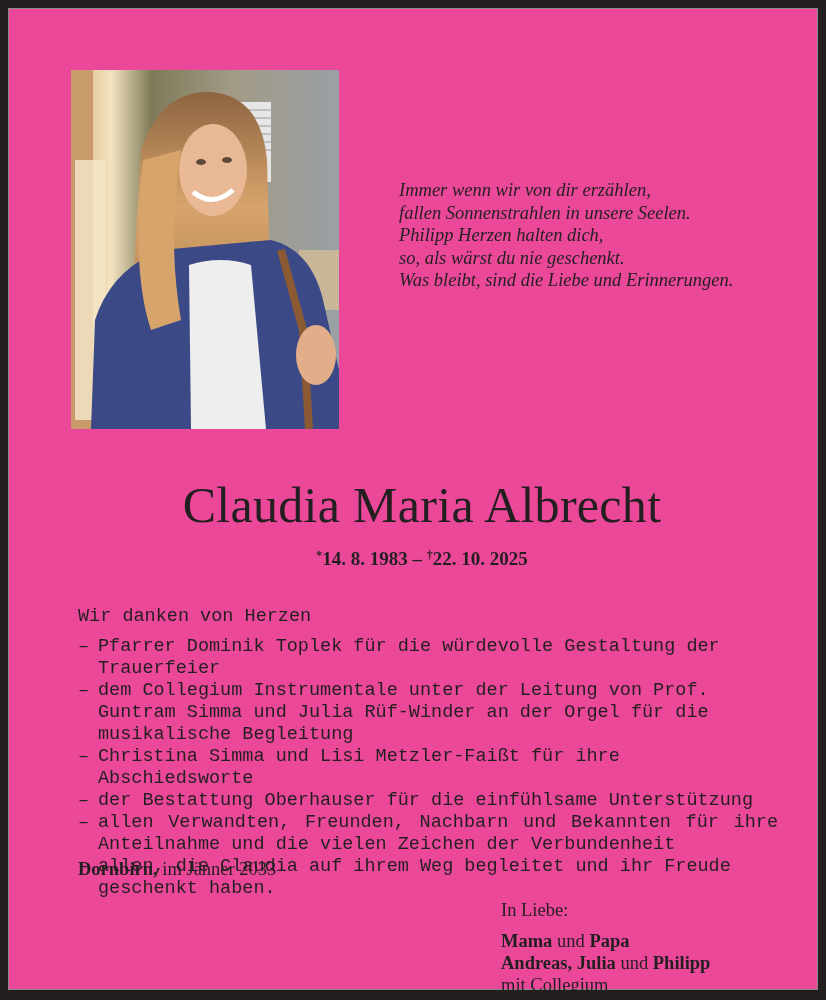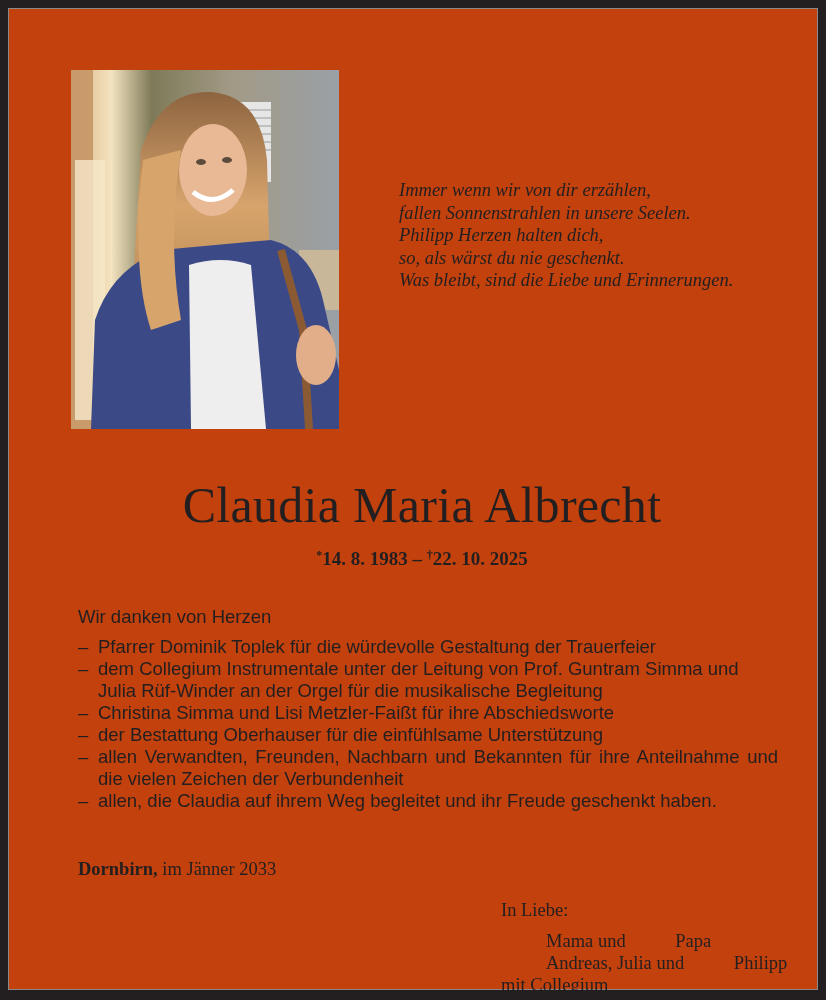--- a/index.html
+++ b/index.html
@@ -2,21 +2,21 @@
 <html><head>
   <meta charset="utf-8">
   <style>
     html, body { margin: 0; padding: 0; }
     body {
       width: 826px; height: 1000px; background: #231f20; position: relative; overflow: hidden;
       font-family: "DejaVu Serif", "Liberation Serif", serif; color: #231f20;
     }
     .page {
       position: absolute; left: 8px; top: 8px; width: 810px; height: 982px;
-      background: #c2410c; border: 1px solid #8a8a8a; box-sizing: border-box;
+      background: #ec4899; border: 1px solid #8a8a8a; box-sizing: border-box;
     }
     .photo {
       position: absolute; left: 62px; top: 61px; width: 268px; height: 359px;
       overflow: hidden; background: #b9a98f;
     }
     .photo svg { display: block; }
     .poem {
       position: absolute; left: 390px; top: 170px; width: 420px;
       font-family: "Liberation Serif", serif; font-style: italic;
       font-size: 18.5px; line-height: 22.5px; color: #231f20;
@@ -27,38 +27,38 @@
       font-family: "Liberation Serif", serif; font-size: 50px; line-height: 60px;
       letter-spacing: 0.3px; color: #231f20;
     }
     .dates {
       position: absolute; left: 0; top: 533px; width: 826px; text-align: center;
       font-family: "Liberation Serif", serif; font-weight: bold; font-size: 19px; line-height: 26px;
     }
     .dates sup { font-size: 12px; vertical-align: 6px; font-weight: bold; }
     .thanks {
       position: absolute; left: 69px; top: 597px; width: 700px;
-      font-family: Liberation Sans, sans-serif; font-size: 18.5px; line-height: 22px;
+      font-family: Liberation Mono, monospace; font-size: 18.5px; line-height: 22px;
     }
     .thanks .intro { margin-bottom: 8px; }
     .thanks ul { list-style: none; margin: 0; padding: 0; }
     .thanks li { position: relative; padding-left: 20px; }
     .thanks li .dash { position: absolute; left: 0; top: 0; }
     .thanks li.justify { text-align: justify; text-align-last: left; }
     .place {
       position: absolute; left: 69px; top: 848px;
       font-family: "Liberation Serif", serif; font-size: 18.5px; line-height: 24px;
     }
     .place b { font-weight: bold; margin-top: 16px; }
     .signoff {
       position: absolute; left: 492px; top: 889px;
       font-family: "Liberation Serif", serif; font-size: 18.5px; line-height: 22px;
     }
     .signoff .lead { margin-bottom: 8px; line-height: 24px; }
-    .signoff b { font-weight: normal; margin-left: 45px; }
+    .signoff b { font-weight: bold; }
   </style>
 </head>
 <body>
 
 <div class="page">
 
   <div class="photo">
     <svg width="268" height="359" viewBox="0 0 268 359">
       <defs>
         <linearGradient id="bg" x1="0" y1="0" x2="1" y2="0">

